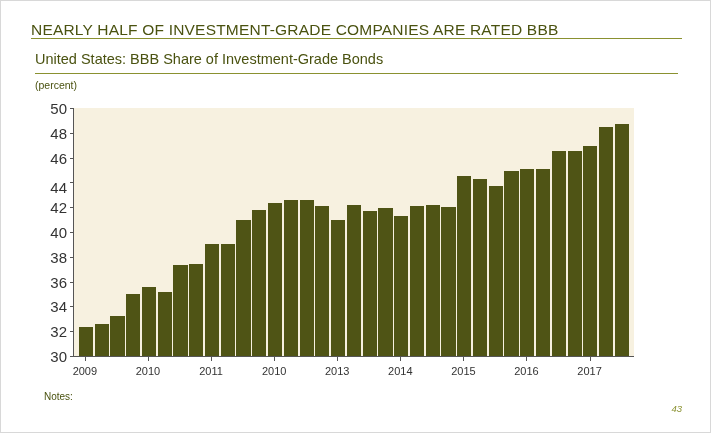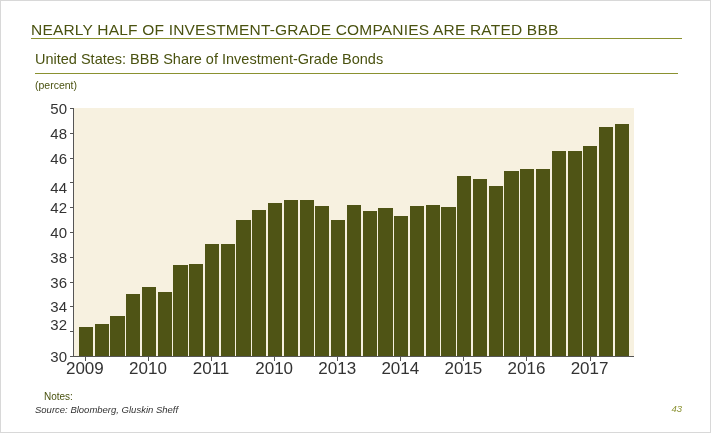--- a/index.html
+++ b/index.html
@@ -117,23 +117,23 @@
   }
   .xtick-mark {
     position: absolute;
     top: 0;
     width: 1px;
     height: 4px;
     background: #555555;
   }
   .xlabel {
     position: absolute;
-    top: 2px;
+    top: 8px;
     transform: translateX(-50%);
-    font-size: 17px;
+    font-size: 11px;
     color: #333333;
   }
 
   .notes {
     position: absolute;
     left: 34px;
     top: 390px;
     font-size: 10px;
     color: #4a5210;
     padding-left: 9px;
@@ -201,21 +201,21 @@
         <div class="bar" title="2016Q1: 45.1" style="height: 187.24px; background: rgb(79, 84, 21);"></div>
         <div class="bar" title="2016Q2: 45.1" style="height: 187.24px; background: rgb(79, 84, 21);"></div>
         <div class="bar" title="2016Q3: 46.5" style="height: 204.6px; background: rgb(79, 84, 21);"></div>
         <div class="bar" title="2016Q4: 46.5" style="height: 204.6px; background: rgb(79, 84, 21);"></div>
         <div class="bar" title="2017Q1: 46.9" style="height: 209.56px; background: rgb(79, 84, 21);"></div>
         <div class="bar" title="2017Q2: 48.5" style="height: 229.4px; background: rgb(79, 84, 21);"></div>
         <div class="bar" title=": 48.7" style="height: 231.88px; background: rgb(79, 84, 21);"></div>
       </div>
   <div class="ytick" style="top: 248px; margin-left: 10px;">30</div>
       <div class="ytick-mark" style="top: 248px;"></div>
-      <div class="ytick" style="top: 216px;">32</div>
+      <div class="ytick" style="top: 223px;">32</div>
       <div class="ytick-mark" style="top: 223.2px;"></div>
       <div class="ytick" style="top: 198.4px;">34</div>
       <div class="ytick-mark" style="top: 198.4px;"></div>
       <div class="ytick" style="top: 173.6px;">36</div>
       <div class="ytick-mark" style="top: 173.6px;"></div>
       <div class="ytick" style="top: 148.8px;">38</div>
       <div class="ytick-mark" style="top: 148.8px;"></div>
       <div class="ytick" style="top: 124px;">40</div>
       <div class="ytick-mark" style="top: 124px;"></div>
       <div class="ytick" style="top: 99.2px;">42</div>
@@ -245,16 +245,15 @@
       <div class="xlabel" style="left: 327.314px;">2014</div>
       <div class="xtick-mark" style="left: 390.4px;"></div>
       <div class="xlabel" style="left: 390.4px;">2015</div>
       <div class="xtick-mark" style="left: 453.486px;"></div>
       <div class="xlabel" style="left: 453.486px;">2016</div>
       <div class="xtick-mark" style="left: 516.571px;"></div>
       <div class="xlabel" style="left: 516.571px;">2017</div>
     </div>
 
   <div class="notes">Notes:</div>
-  <div class="source">Source: Bloomberg, Gluskin Sheff</div>
   <div class="pagenum">43</div>
 
 </div>
 
 </body></html>

